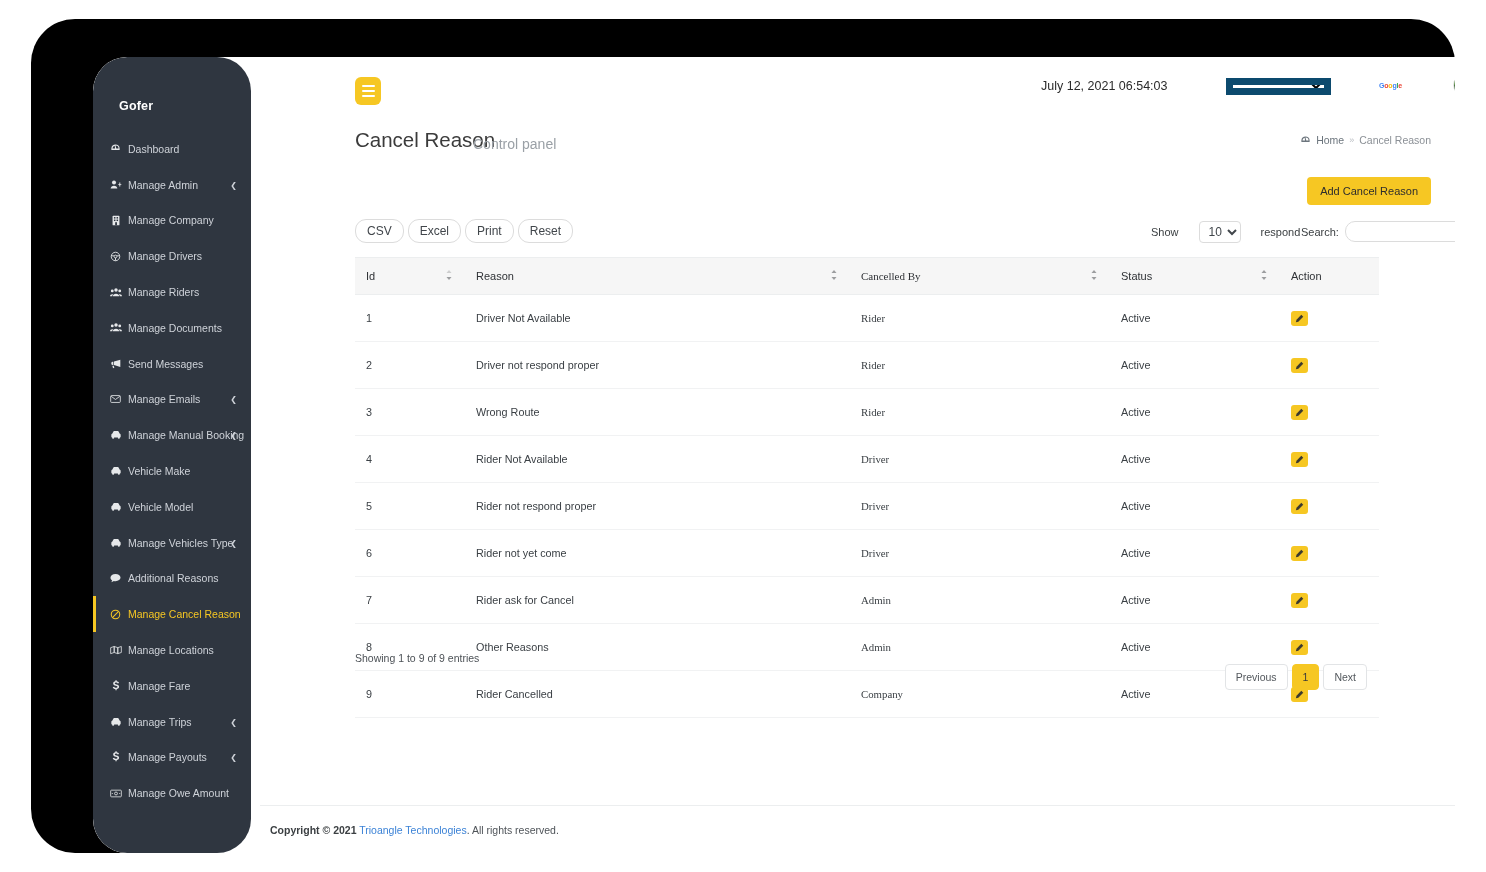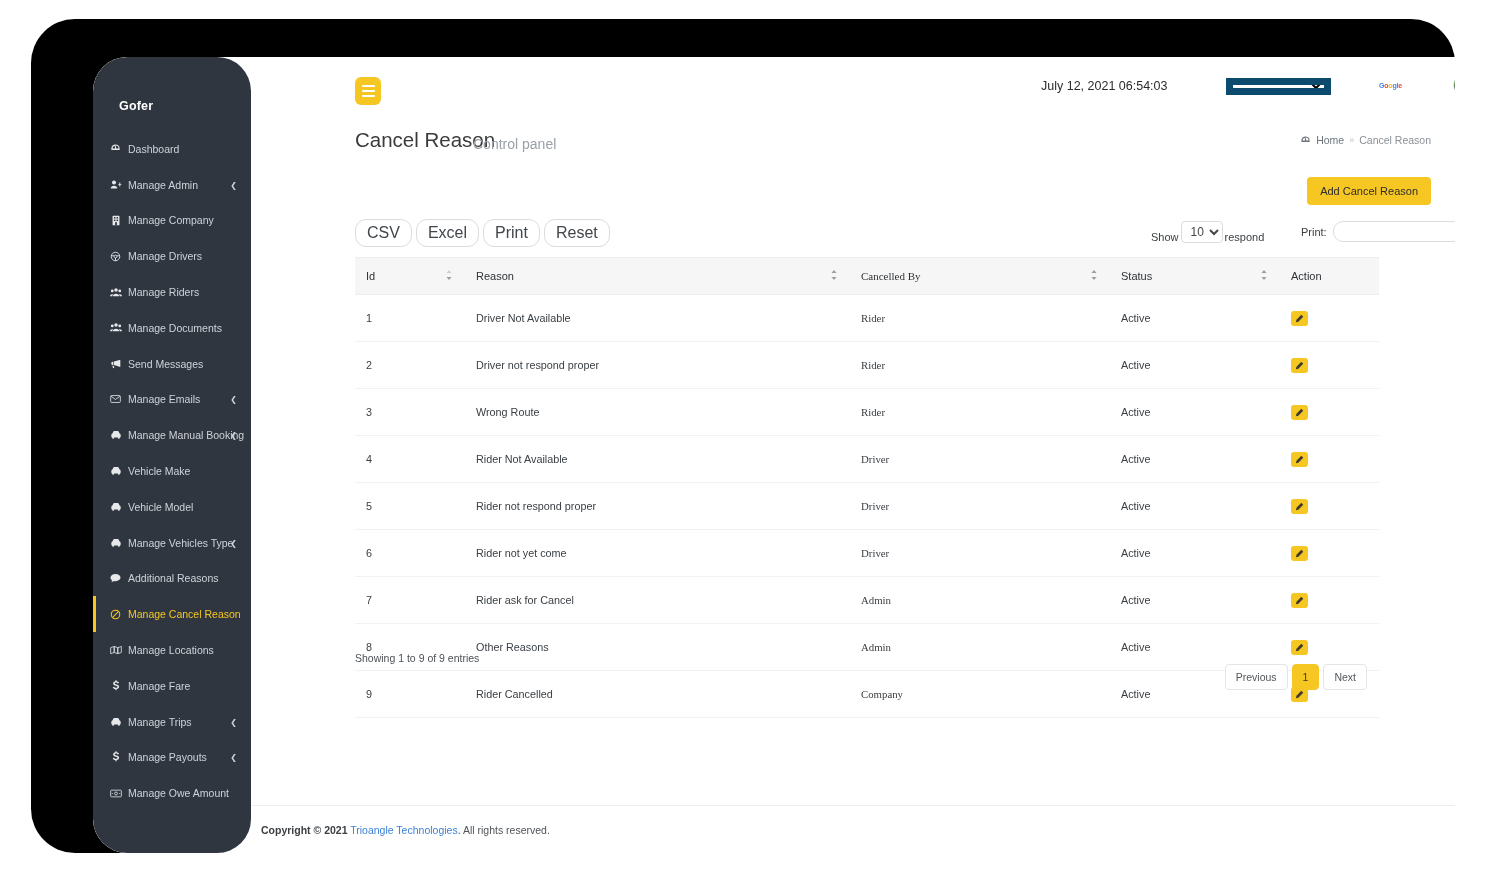--- a/index.html
+++ b/index.html
@@ -243,31 +243,31 @@
     position: absolute;
     left: 104px; top: 6px;
     display: flex;
     gap: 4px;
   }
   .export-btn {
     border: 1px solid #dcdcdc;
     background: #ffffff;
     border-radius: 11px;
     font-family: "Liberation Sans", sans-serif;
-    font-size: 16px;
+    font-size: 12px;
     color: #41464b;
     padding: 4px 11px;
     cursor: pointer;
   }
   #length-box {
     position: absolute;
     left: 900px; top: 8px;
     display: flex;
-    align-items: flex-end;
-    gap: 2px;
+    align-items: center;
+    gap: 20px;
     font-size: 11px;
     color: #3c4043;
   }
   #length-select {
     width: 42px; height: 22px;
     border: 1px solid #dcdcdc;
     border-radius: 4px;
     background: #fff;
     font-family: "Liberation Sans", sans-serif;
     font-size: 12px;
@@ -377,21 +377,21 @@
   }
   .page-btn.current {
     background: #f6c723;
     border-color: #f6c723;
     color: #3a3a3a;
   }
 
   
   #footer {
     position: absolute;
-    left: 0; bottom: 0;
+    left: 9px; bottom: 0;
     width: 100%;
     height: 48px;
     border-top: 1px solid #eceeef;
     display: flex;
     align-items: center;
   }
   #copyright {
     margin-left: 10px;
     font-size: 10.5px;
     color: #3c4043;
@@ -653,21 +653,21 @@
             <button class="export-btn">Reset</button>
           </div>
 
         <div id="length-box">
           <span>Show</span>
           <select id="length-select"><option>10</option><option>25</option><option>50</option><option>100</option></select>
           <span>respond</span>
         </div>
 
         <div id="search-box">
-          <span>Print:</span>
+          <span>Search:</span>
           <input id="search-input" type="text" placeholder="" style="">
         </div>
       </div>
 
       <div id="table-wrap">
         <table>
           <thead>
             <tr>
                 <th class="col-id"><span>Id</span><span class="sort-ico"><svg width="8" height="11" viewBox="0 0 8 11" fill="#2f3236">
                       <path d="M4 .4 6.5 3.6h-5z" opacity="0.45"></path>

